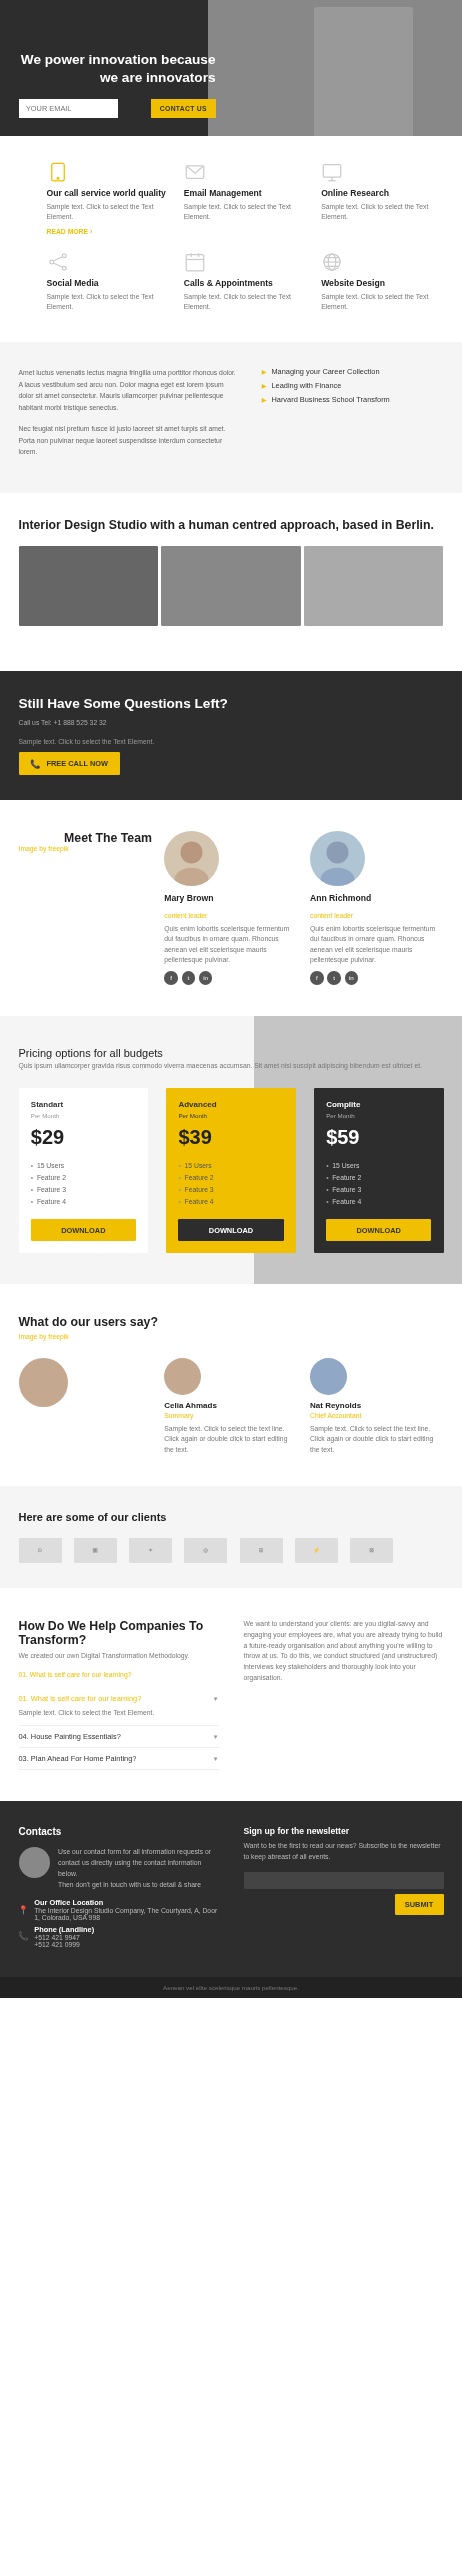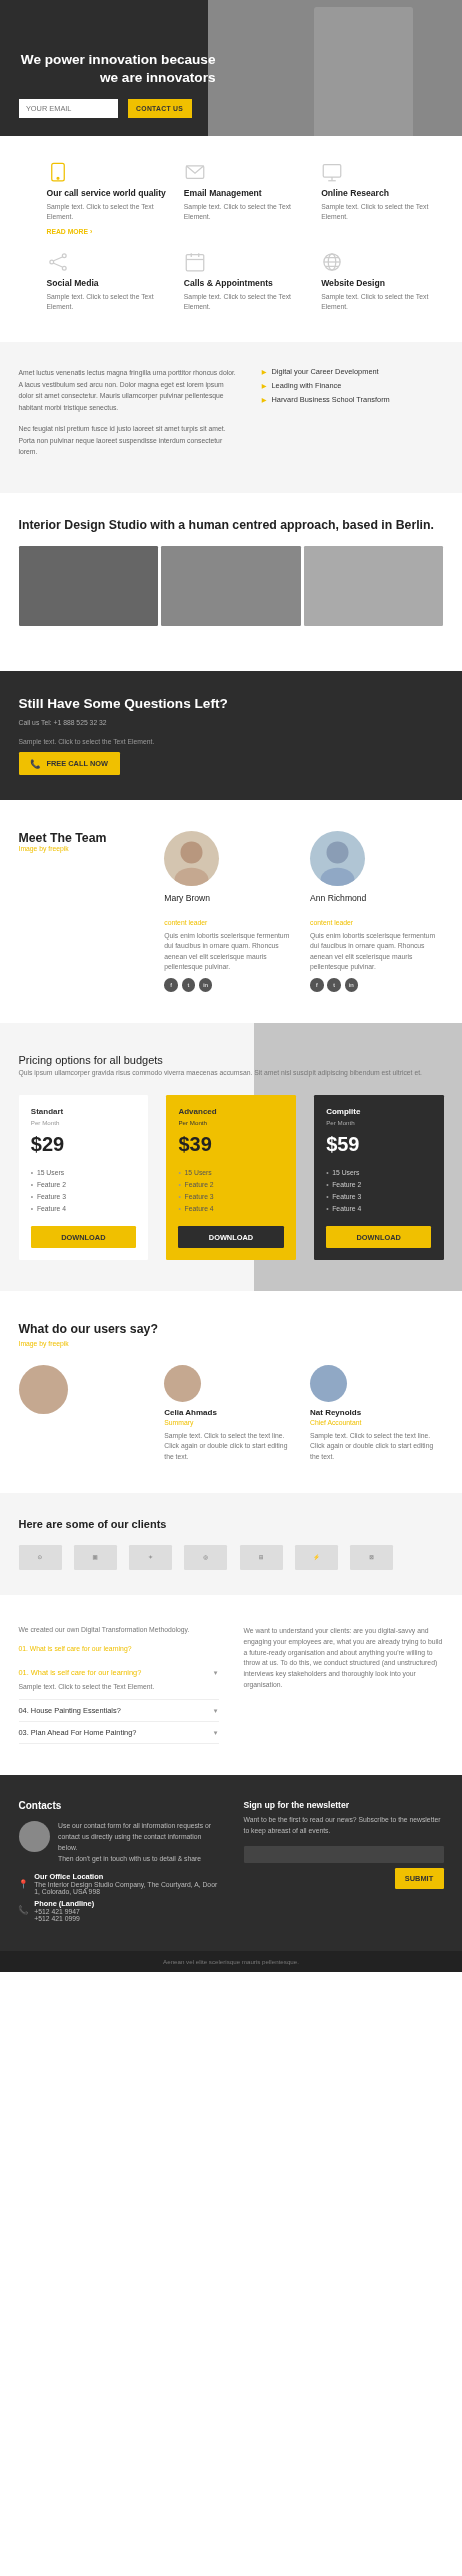--- a/index.html
+++ b/index.html
@@ -34,20 +34,21 @@
       color: #fff;
       font-size: 13.6px;
       font-weight: bold;
       line-height: 1.3;
       margin-bottom: 12.3px;
       text-align: right;
     }
     .hero-form {
       display: flex;
       gap: 10px;
+      justify-content: space-between;
     }
     .hero-input {
       padding: 5px 7.4px;
       border: none;
       font-size: 7.4px;
       width: 99px;
       outline: none;
     }
     .hero-btn {
       background: #f0c000;
@@ -198,20 +199,21 @@
 
     
     .team {
       padding: 31px 18.5px;
       background: #fff;
     }
     .team-title {
       font-size: 12.3px;
       font-weight: bold;
       color: #222;
+      text-align: right;
     }
     .team-grid {
       display: grid;
       grid-template-columns: 1fr 1fr 1fr;
       gap: 12.3px;
       align-items: start;
     }
     .team-placeholder {
       display: flex;
       flex-direction: column;
@@ -228,23 +230,23 @@
       border-radius: 50%;
       background: #ccc;
       margin-bottom: 7.4px;
       overflow: hidden;
       display: flex; align-items: center; justify-content: center;
     }
     .team-avatar.female { background: #d4c5b0; }
     .team-avatar.male { background: #b0c5d4; }
     .team-name {
       font-size: 8.6px;
-      font-weight: normal;
+      font-weight: bold;
       color: #222;
-      margin-bottom: 16px;
+      margin-bottom: 9px;
     }
     .team-role {
       font-size: 6.8px;
       color: #f0c000;
       margin-bottom: 5px;
     }
     .team-bio {
       font-size: 6.8px;
       color: #777;
       line-height: 1.5;
@@ -691,21 +693,21 @@
   </div>
 </section>
 
 <section class="info-section">
   <div class="info-left">
     <p class="info-text">Amet luctus venenatis lectus magna fringilla urna porttitor rhoncus dolor. A lacus vestibulum sed arcu non. Dolor magna eget est lorem ipsum dolor sit amet consectetur. Mauris ullamcorper pulvinar pellentesque habitant morbi tristique senectus.</p>
     <p class="info-text">Nec feugiat nisl pretium fusce id justo laoreet sit amet turpis sit amet. Porta non pulvinar neque laoreet suspendisse interdum consectetur lorem.</p>
   </div>
   <div class="info-right">
     <ul class="info-list">
-      <li>Digital your Career Development</li>
+      <li>Managing your Career Collection</li>
       <li>Leading with Finance</li>
       <li>Harvard Business School Transform</li>
     </ul>
   </div>
 </section>
 
 <section class="studio">
   <h2 class="studio-title">Interior Design Studio with a human centred approach, based in Berlin.</h2>
   <div class="studio-images">
     <div class="studio-img dark"></div>
@@ -855,20 +857,21 @@
     <div class="client-logo">✦</div>
     <div class="client-logo">◎</div>
     <div class="client-logo">⊞</div>
     <div class="client-logo">⚡</div>
     <div class="client-logo">⊠</div>
   </div>
 </section>
 
 <section class="faq">
   <div class="faq-left">
+    <h2 class="faq-title">How Do We Help Companies To Transform?</h2>
     <p class="faq-subtitle">We created our own Digital Transformation Methodology.</p>
     <p class="faq-label">01. What is self care for our learning?</p>
     <div class="faq-item open">
       <div class="faq-question active">
         <span>01. What is self care for our learning?</span>
         <span class="faq-chevron">▼</span>
       </div>
       <div class="faq-answer">Sample text. Click to select the Text Element.</div>
     </div>
     <div class="faq-item">

